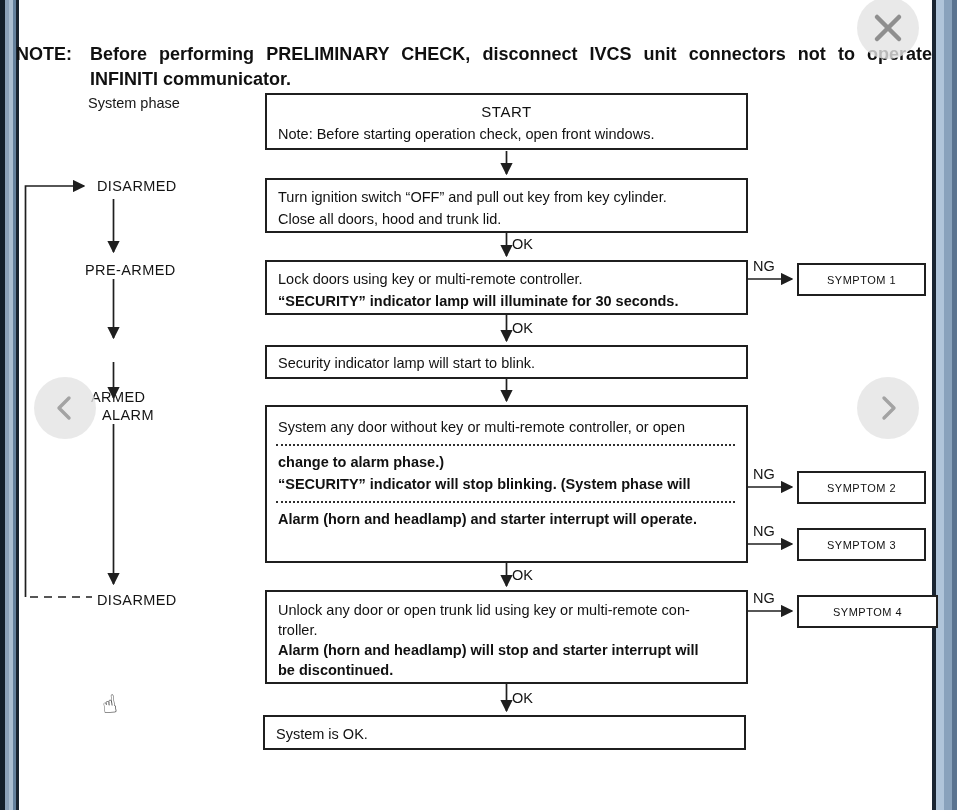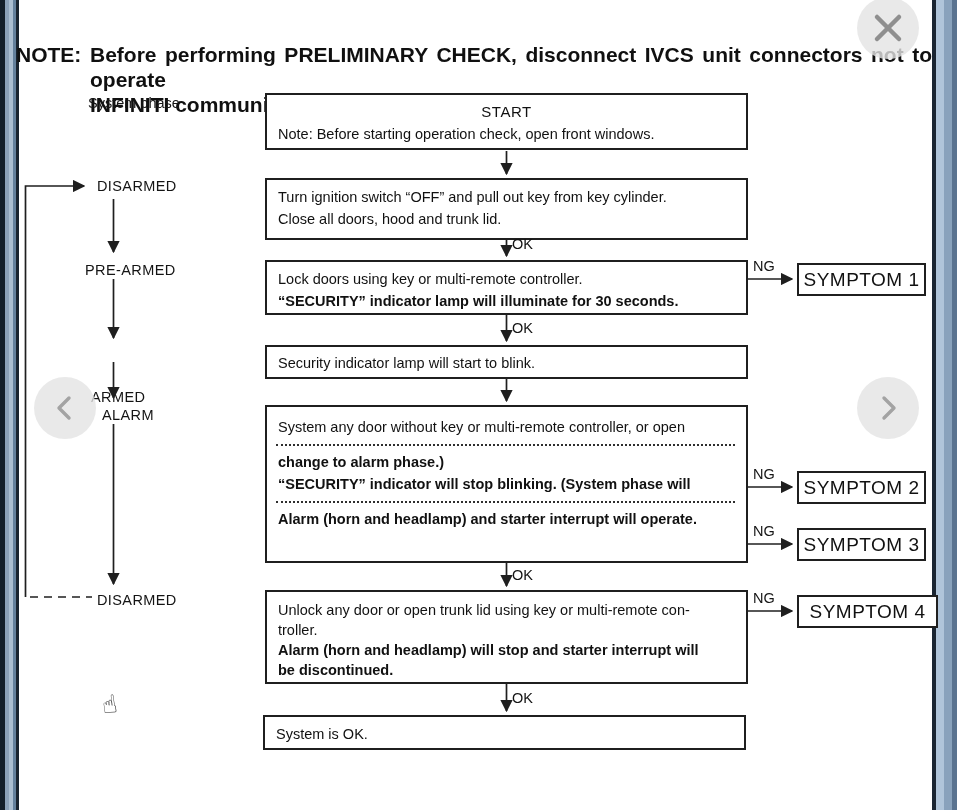--- a/index.html
+++ b/index.html
@@ -14,40 +14,40 @@
   .edge-left {
     left:0; top:0; bottom:0; width:20px;
     background:linear-gradient(90deg,#141e29 0 5px,#8ca1b8 5px 9px,#aabdd0 9px 13px,#64809c 13px 16px,#19232f 16px 19px,#ffffff 19px);
   }
   .edge-right {
     right:0; top:0; bottom:0; width:25px;
     background:linear-gradient(90deg,#1a2532 0 4px,#b0c5da 4px 12px,#89a2bc 12px 20px,#5a7390 20px 25px);
   }
 
   
-  .note { left:16px; top:42px; width:916px; font-weight:bold; font-size:21px; line-height:25px; color:#101010; display:flex; }
+  .note { left:16px; top:42px; width:916px; font-weight:bold; font-size:18px; line-height:25px; color:#101010; display:flex; }
   .note-label { width:74px; flex:0 0 74px; }
   .note-lines { flex:1; }
   .note-l1 { text-align:justify; text-align-last:justify; word-spacing:2px; }
 
   
   .phase-heading { left:88px; top:95px; font-size:14.5px; }
   .phase { font-size:14.5px; letter-spacing:.4px; color:#141414; }
 
   
   .fbox {
     border:2px solid #1f1f1f; background:#fff; font-size:14.5px;
     line-height:22px; color:#111; padding:6px 11px;
   }
   .fbox .b { font-weight:bold; }
   .fbox-title { text-align:center; font-size:15px; letter-spacing:.5px; }
   .dotted { border-top:2px dotted #2e2e2e; margin:6px 0 5px -2px; }
 
   .sbox {
-    border:2px solid #1f1f1f; background:#fff; font-size:19px; letter-spacing:.5px;
+    border:2px solid #1f1f1f; background:#fff; font-size:11px; letter-spacing:.5px;
     display:flex; align-items:center; justify-content:center; color:#111;
   }
   .lab { font-size:14.5px; color:#141414; }
 
   svg.connectors { left:0; top:0; pointer-events:none; }
 
   
   .circle-btn {
     width:62px; height:62px; border-radius:50%; border:none;
     background:rgba(228,228,228,.8); cursor:pointer; padding:0;
@@ -105,21 +105,21 @@
     <path d="M25.5,597 L25.5,186 L84,186" marker-end="url(#ah)"></path>
     <path d="M30,597 L92,597" stroke-dasharray="8 6"></path>
   </g>
 </svg>
 
 <div class="abs fbox" style="left:265px; top:93px; width:483px; height:57px;">
   <div class="fbox-title">START</div>
   <div>Note: Before starting operation check, open front windows.</div>
 </div>
 
-<div class="abs fbox" style="left:265px; top:178px; width:483px; height:62px;">
+<div class="abs fbox" style="left:265px; top:178px; width:483px; height:55px;">
   <div>Turn ignition switch “OFF” and pull out key from key cylinder.</div>
   <div>Close all doors, hood and trunk lid.</div>
 </div>
 
 <div class="abs fbox" style="left:265px; top:260px; width:483px; height:55px;">
   <div>Lock doors using key or multi-remote controller.</div>
   <div class="b">“SECURITY” indicator lamp will illuminate for 30 seconds.</div>
 </div>
 
 <div class="abs fbox" style="left:265px; top:345px; width:483px; height:34px; padding-top:5px;">

